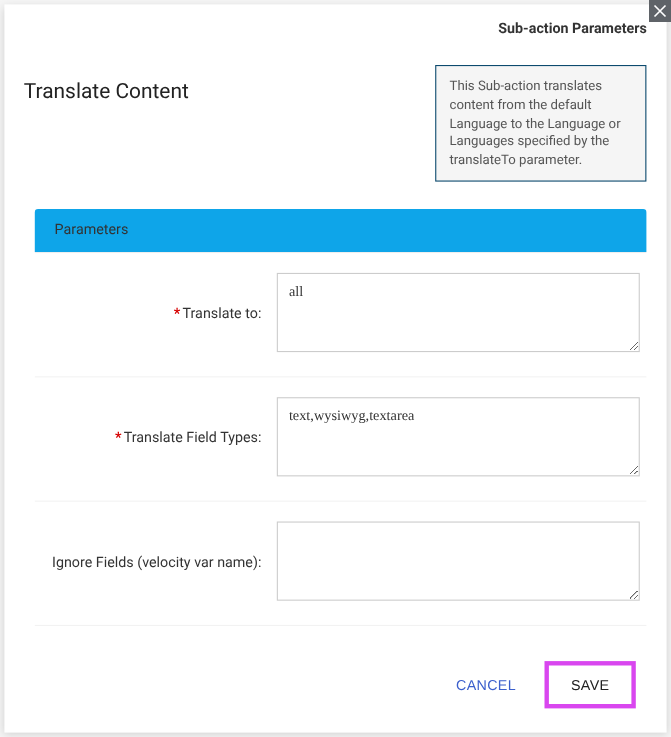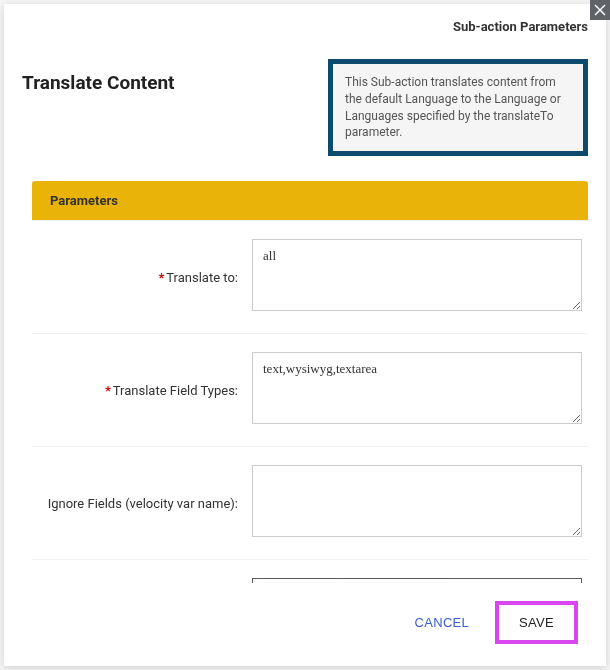--- a/index.html
+++ b/index.html
@@ -57,44 +57,44 @@
     }
     .top-row {
       display: flex;
       justify-content: space-between;
       align-items: flex-start;
       gap: 20px;
       margin-bottom: 25px;
     }
     .page-title {
       font-size: 19px;
-      font-weight: 700;
+      font-weight: 400;
       color: #222;
       padding-top: 12px;
       text-align: right;
     }
     .description-box {
       background: #f5f5f5;
-      border: 5px solid #0c4a6e;
+      border: 1px solid #0c4a6e;
       padding: 10px 12px;
       font-size: 12px;
       color: #555;
       line-height: 1.4;
-      width: 260px;
+      width: 192px;
       flex-shrink: 0;
     }
     .params-section {
       margin-left: 10px;
       margin-right: 0;
     }
     .section-header {
-      background: #eab308;
+      background: #0ea5e9;
       padding: 12px 18px;
       font-size: 13px;
-      font-weight: 700;
+      font-weight: 400;
       color: #333;
       border-radius: 3px 3px 0 0;
     }
     .section-divider {
       border-bottom: 1px solid #eee;
       margin-bottom: 0;
     }
     .form-row {
       display: flex;
       align-items: flex-start;

